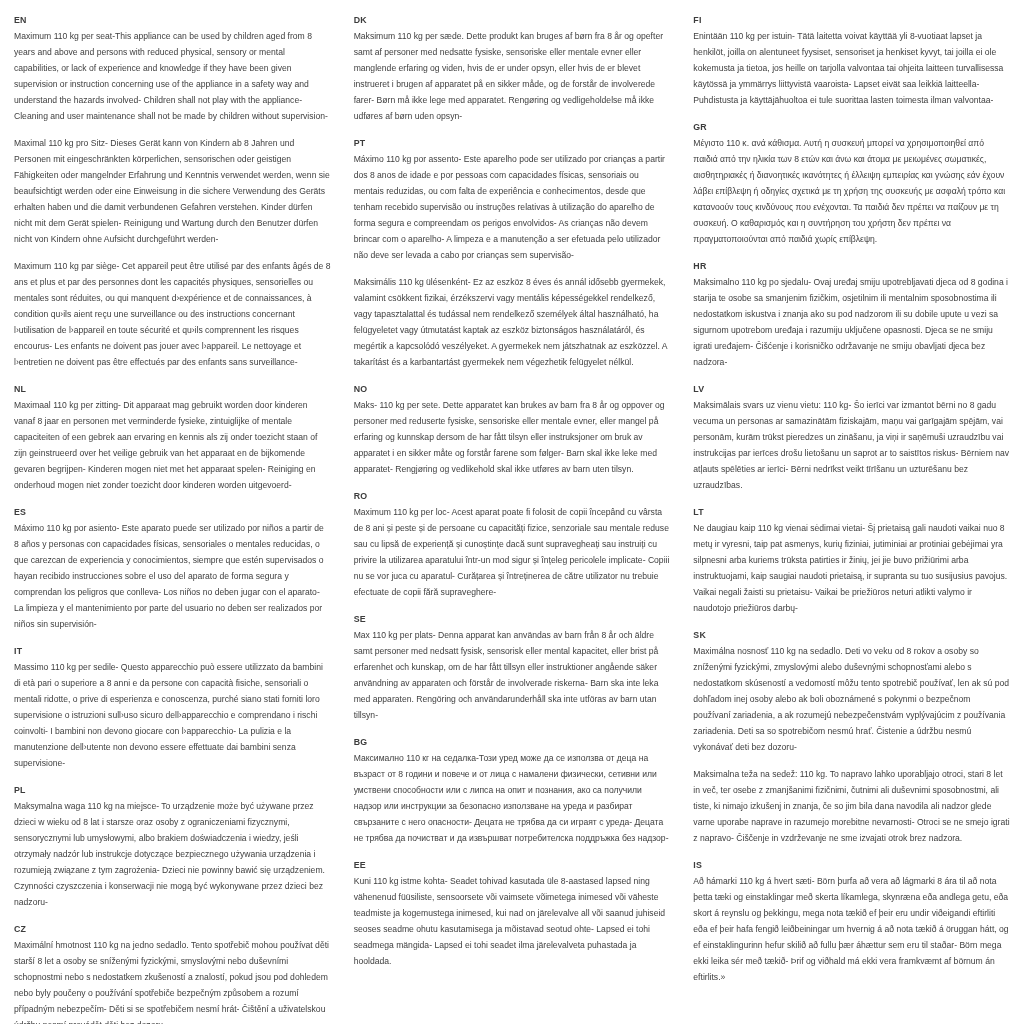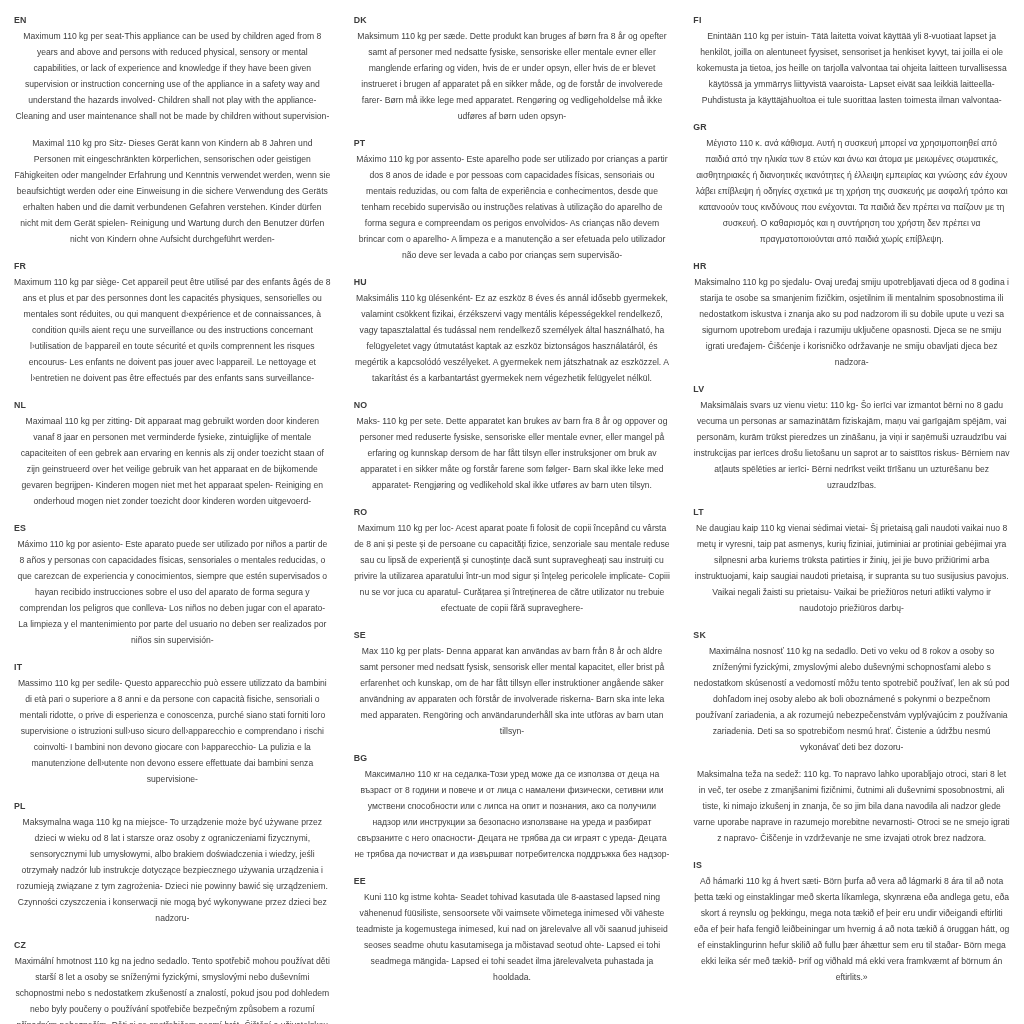--- a/index.html
+++ b/index.html
@@ -25,38 +25,37 @@
     line-height: 16px;
     font-weight: 700;
     color: #3c3c3c;
     letter-spacing: 0.2px;
   }
   .txt {
     font-size: 8.6px;
     line-height: 16px;
     font-weight: 400;
     color: #404040;
-    text-align: center;
+    text-align: left;
   }
 </style>
 </head>
 <body>
 
 <div class="page">
 
   <div class="col">
     <section class="sec">
       <h2 class="code">EN</h2>
       <p class="txt">Maximum 110 kg per seat-This appliance can be used by children aged from 8 years and above and persons with reduced physical, sensory or mental capabilities, or lack of experience and knowledge if they have been given supervision or instruction concerning use of the appliance in a safety way and understand the hazards involved- Children shall not play with the appliance- Cleaning and user maintenance shall not be made by children without supervision-</p>
     </section>
     <section class="sec">
       <p class="txt">Maximal 110 kg pro Sitz- Dieses Gerät kann von Kindern ab 8 Jahren und Personen mit eingeschränkten körperlichen, sensorischen oder geistigen Fähigkeiten oder mangelnder Erfahrung und Kenntnis verwendet werden, wenn sie beaufsichtigt werden oder eine Einweisung in die sichere Verwendung des Geräts erhalten haben und die damit verbundenen Gefahren verstehen. Kinder dürfen nicht mit dem Gerät spielen- Reinigung und Wartung durch den Benutzer dürfen nicht von Kindern ohne Aufsicht durchgeführt werden-</p>
     </section>
     <section class="sec">
-      <h2 class="code">FR</h2>
       <p class="txt">Maximum 110 kg par siège- Cet appareil peut être utilisé par des enfants âgés de 8 ans et plus et par des personnes dont les capacités physiques, sensorielles ou mentales sont réduites, ou qui manquent d›expérience et de connaissances, à condition qu›ils aient reçu une surveillance ou des instructions concernant l›utilisation de l›appareil en toute sécurité et qu›ils comprennent les risques encourus- Les enfants ne doivent pas jouer avec l›appareil. Le nettoyage et l›entretien ne doivent pas être effectués par des enfants sans surveillance-</p>
     </section>
     <section class="sec">
       <h2 class="code">NL</h2>
       <p class="txt">Maximaal 110 kg per zitting- Dit apparaat mag gebruikt worden door kinderen vanaf 8 jaar en personen met verminderde fysieke, zintuiglijke of mentale capaciteiten of een gebrek aan ervaring en kennis als zij onder toezicht staan of zijn geinstrueerd over het veilige gebruik van het apparaat en de bijkomende gevaren begrijpen- Kinderen mogen niet met het apparaat spelen- Reiniging en onderhoud mogen niet zonder toezicht door kinderen worden uitgevoerd-</p>
     </section>
     <section class="sec">
       <h2 class="code">ES</h2>
       <p class="txt">Máximo 110 kg por asiento- Este aparato puede ser utilizado por niños a partir de 8 años y personas con capacidades físicas, sensoriales o mentales reducidas, o que carezcan de experiencia y conocimientos, siempre que estén supervisados o hayan recibido instrucciones sobre el uso del aparato de forma segura y comprendan los peligros que conlleva- Los niños no deben jugar con el aparato- La limpieza y el mantenimiento por parte del usuario no deben ser realizados por niños sin supervisión-</p>
     </section>
@@ -77,21 +76,20 @@
   <div class="col">
     <section class="sec">
       <h2 class="code">DK</h2>
       <p class="txt">Maksimum 110 kg per sæde. Dette produkt kan bruges af børn fra 8 år og opefter samt af personer med nedsatte fysiske, sensoriske eller mentale evner eller manglende erfaring og viden, hvis de er under opsyn, eller hvis de er blevet instrueret i brugen af apparatet på en sikker måde, og de forstår de involverede farer- Børn må ikke lege med apparatet. Rengøring og vedligeholdelse må ikke udføres af børn uden opsyn-</p>
     </section>
     <section class="sec">
       <h2 class="code">PT</h2>
       <p class="txt">Máximo 110 kg por assento- Este aparelho pode ser utilizado por crianças a partir dos 8 anos de idade e por pessoas com capacidades físicas, sensoriais ou mentais reduzidas, ou com falta de experiência e conhecimentos, desde que tenham recebido supervisão ou instruções relativas à utilização do aparelho de forma segura e compreendam os perigos envolvidos- As crianças não devem brincar com o aparelho- A limpeza e a manutenção a ser efetuada pelo utilizador não deve ser levada a cabo por crianças sem supervisão-</p>
     </section>
     <section class="sec">
-      <h2 class="code">HU</h2>
       <p class="txt">Maksimális 110 kg ülésenként- Ez az eszköz 8 éves és annál idősebb gyermekek, valamint csökkent fizikai, érzékszervi vagy mentális képességekkel rendelkező, vagy tapasztalattal és tudással nem rendelkező személyek által használható, ha felügyeletet vagy útmutatást kaptak az eszköz biztonságos használatáról, és megértik a kapcsolódó veszélyeket. A gyermekek nem játszhatnak az eszközzel. A takarítást és a karbantartást gyermekek nem végezhetik felügyelet nélkül.</p>
     </section>
     <section class="sec">
       <h2 class="code">NO</h2>
       <p class="txt">Maks- 110 kg per sete. Dette apparatet kan brukes av barn fra 8 år og oppover og personer med reduserte fysiske, sensoriske eller mentale evner, eller mangel på erfaring og kunnskap dersom de har fått tilsyn eller instruksjoner om bruk av apparatet i en sikker måte og forstår farene som følger- Barn skal ikke leke med apparatet- Rengjøring og vedlikehold skal ikke utføres av barn uten tilsyn.</p>
     </section>
     <section class="sec">
       <h2 class="code">RO</h2>
       <p class="txt">Maximum 110 kg per loc- Acest aparat poate fi folosit de copii începând cu vârsta de 8 ani și peste și de persoane cu capacități fizice, senzoriale sau mentale reduse sau cu lipsă de experiență și cunoștințe dacă sunt supravegheați sau instruiți cu privire la utilizarea aparatului într-un mod sigur și înțeleg pericolele implicate- Copiii nu se vor juca cu aparatul- Curățarea și întreținerea de către utilizator nu trebuie efectuate de copii fără supraveghere-</p>
     </section>

